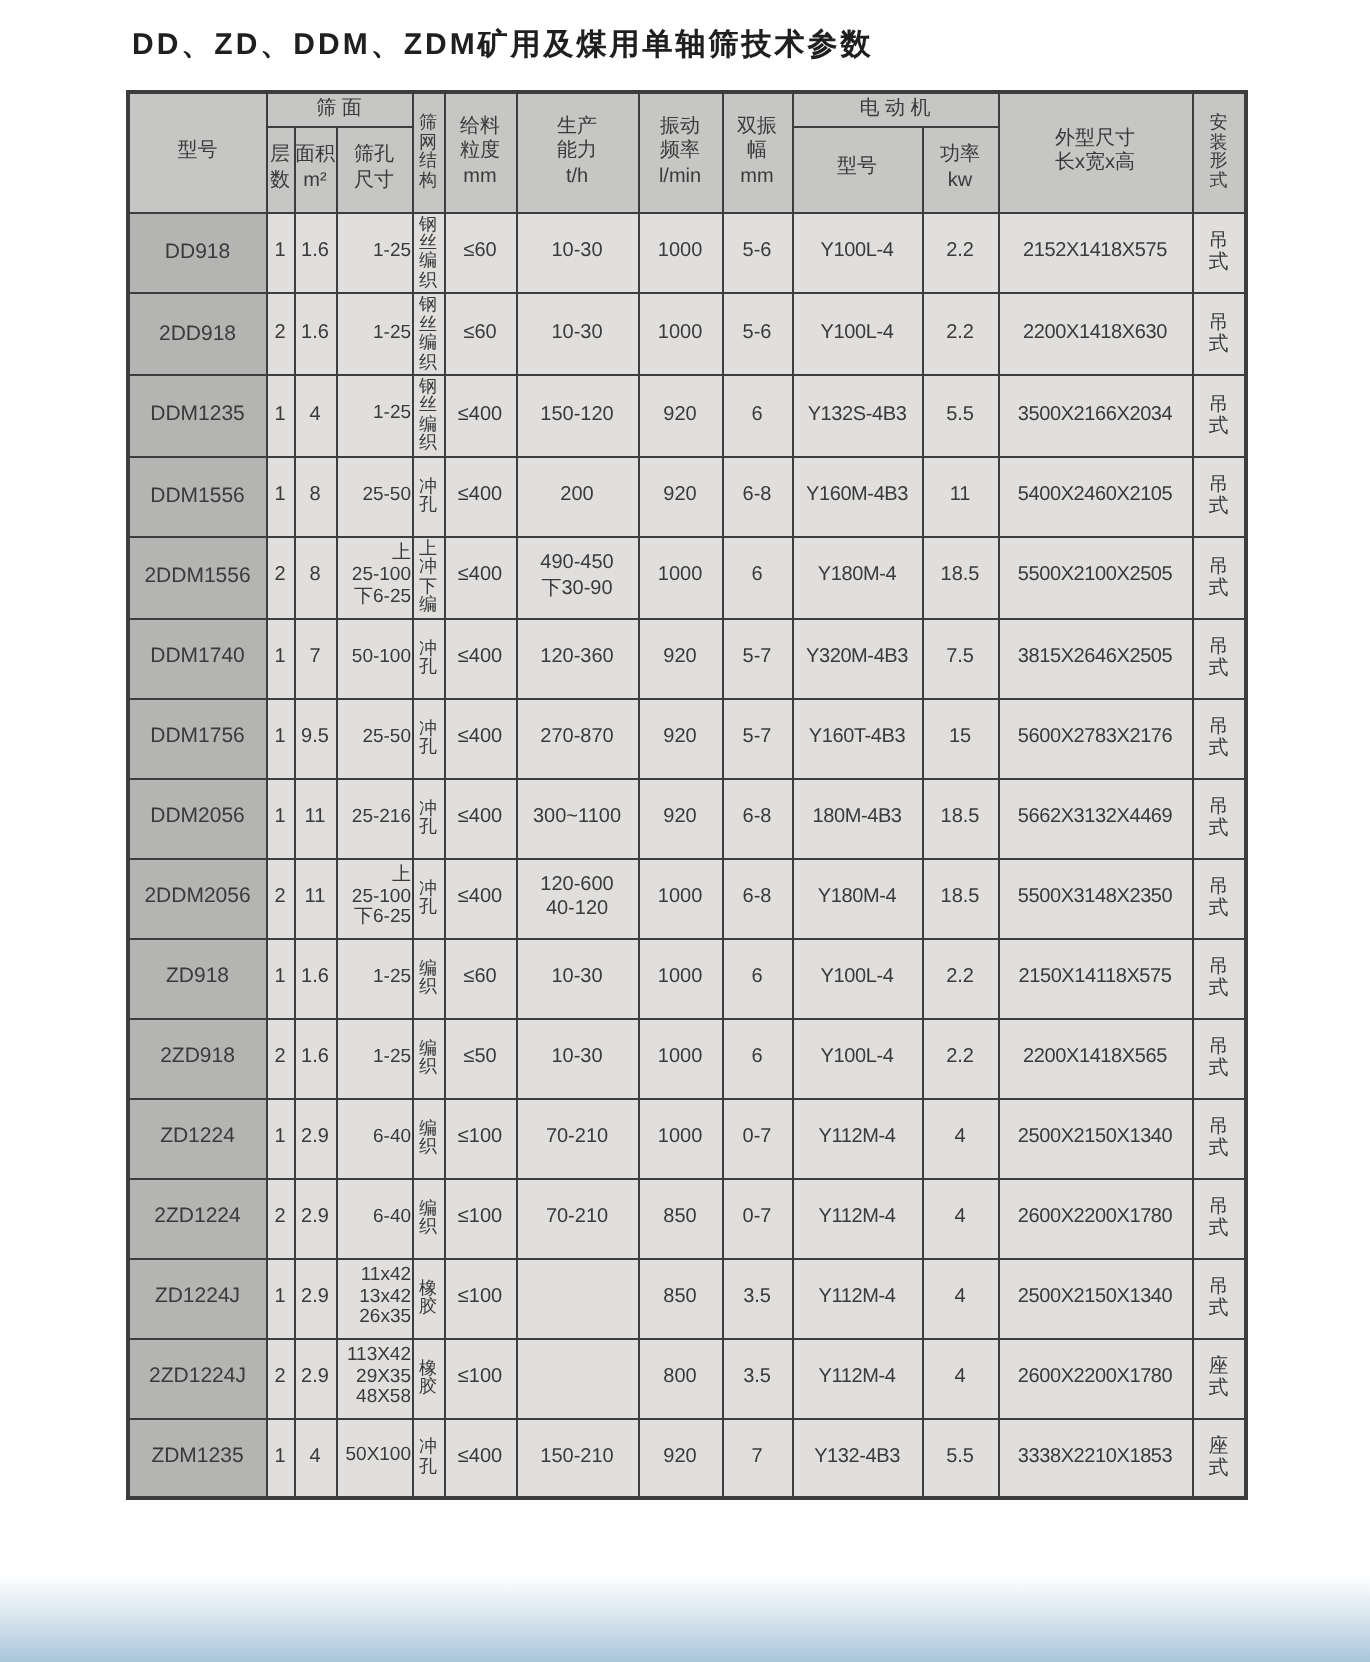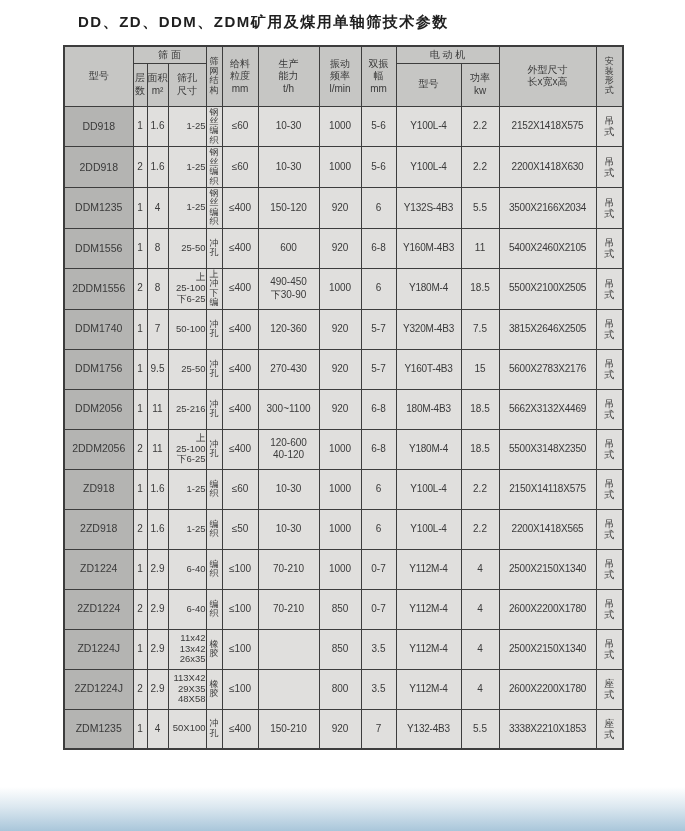--- a/index.html
+++ b/index.html
@@ -1,18 +1,18 @@
 <!DOCTYPE html>
 <html><head>
 <meta charset="utf-8">
 <style>
   * { margin:0; padding:0; box-sizing:border-box; }
   body { background:#ffffff; font-family:"Liberation Sans","DejaVu Sans",sans-serif; }
   .screen { position:relative; width:685px; height:831px; background:#ffffff; overflow:hidden; }
-  .title { position:absolute; left:78px; top:13px; font-size:15px; font-weight:bold;
+  .title { position:absolute; left:66px; top:13px; font-size:15px; font-weight:bold;
            color:#1f1f1f; letter-spacing:1.5px; white-space:nowrap; }
   table.spec { position:absolute; left:63px; top:45px; width:561px;
                border-collapse:collapse; table-layout:fixed;
                border:2px solid #3d3d3d; }
   .spec th, .spec td { border:1px solid #3d3d3d; text-align:center; vertical-align:middle;
                white-space:pre-line; padding:1px 0; overflow:hidden;
                color:#3a3a3a; font-weight:normal; }
   .spec thead th { background:#c6c6c4; font-size:10px; line-height:1.25; }
   .spec thead tr.h1 { height:17px; }
   .spec thead tr.h2 { height:43px; }
@@ -148,21 +148,21 @@
 式</td>
     </tr>
         <tr>
       <td class="c-model">DDM1556</td>
       <td class="c-layers">1</td>
       <td class="c-area">8</td>
       <td class="c-hole">25-50</td>
       <td class="c-mesh">冲
 孔</td>
       <td class="c-feed">≤400</td>
-      <td class="c-capacity">600</td>
+      <td class="c-capacity">200</td>
       <td class="c-freq">920</td>
       <td class="c-amp">6-8</td>
       <td class="c-motor">Y160M-4B3</td>
       <td class="c-power">11</td>
       <td class="c-dim">5400X2460X2105</td>
       <td class="c-install">吊
 式</td>
     </tr>
         <tr>
       <td class="c-model">2DDM1556</td>
@@ -204,21 +204,21 @@
 式</td>
     </tr>
         <tr>
       <td class="c-model">DDM1756</td>
       <td class="c-layers">1</td>
       <td class="c-area">9.5</td>
       <td class="c-hole">25-50</td>
       <td class="c-mesh">冲
 孔</td>
       <td class="c-feed">≤400</td>
-      <td class="c-capacity">270-430</td>
+      <td class="c-capacity">270-870</td>
       <td class="c-freq">920</td>
       <td class="c-amp">5-7</td>
       <td class="c-motor">Y160T-4B3</td>
       <td class="c-power">15</td>
       <td class="c-dim">5600X2783X2176</td>
       <td class="c-install">吊
 式</td>
     </tr>
         <tr>
       <td class="c-model">DDM2056</td>

